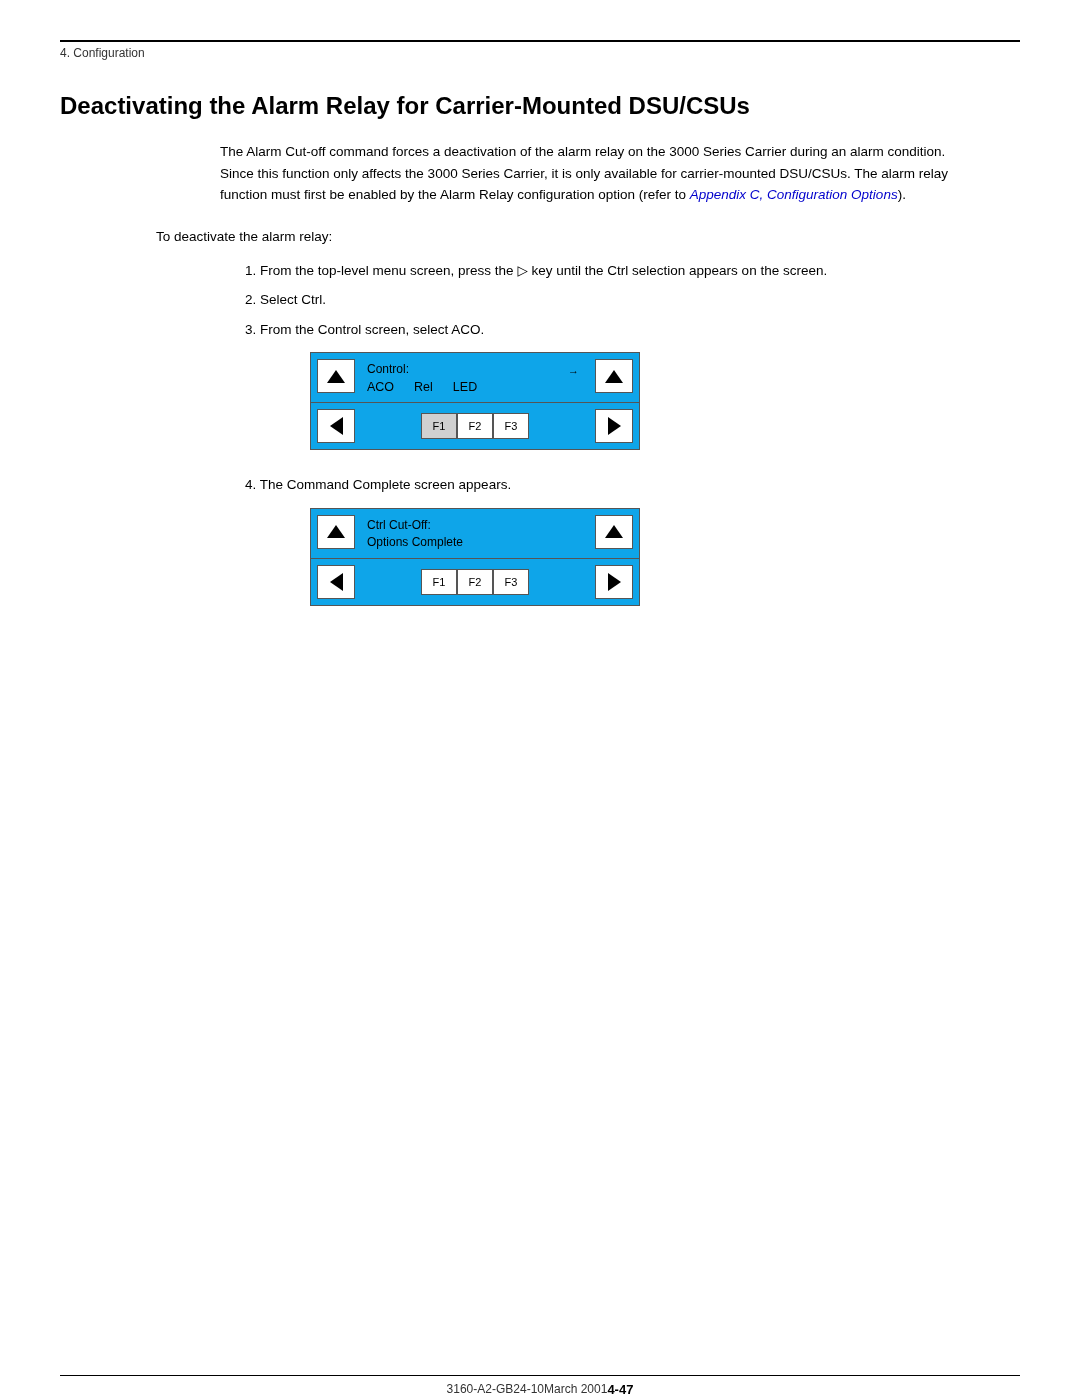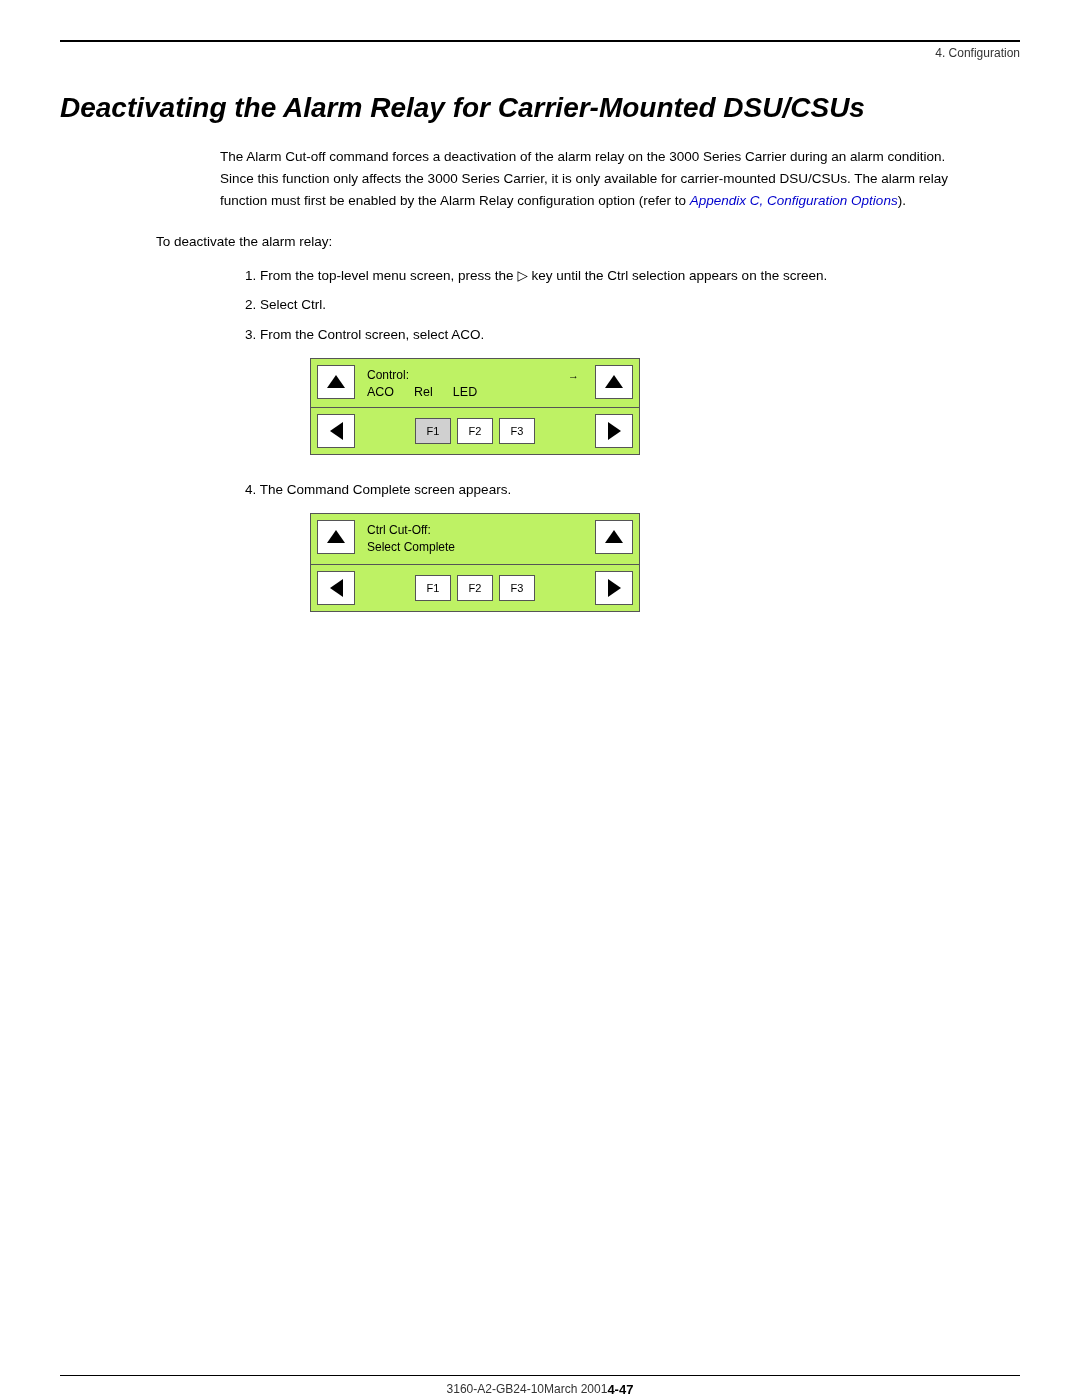--- a/index.html
+++ b/index.html
@@ -19,40 +19,38 @@
       min-height: 1397px;
       padding: 0;
       position: relative;
     }
 
     
     .header-bar {
       border-top: 2px solid #000;
       margin: 40px 60px 0 60px;
       display: flex;
-      justify-content: flex-end;
       padding-top: 4px;
     }
 
     .header-text {
       font-size: 12px;
       color: #333;
     }
 
     .content {
       padding: 0 60px;
     }
 
     .page-title {
-      font-size: 28px;
+      font-size: 24px;
       font-weight: bold;
       margin-top: 30px;
       margin-bottom: 20px;
       line-height: 1.3;
-      font-style: italic;
     }
 
     .intro-text {
       font-size: 13.5px;
       line-height: 1.6;
       margin-left: 160px;
       margin-right: 60px;
       margin-bottom: 20px;
     }
 
@@ -109,21 +107,21 @@
     
     .screen-diagram {
       margin-left: 250px;
       margin-bottom: 24px;
       margin-top: 10px;
     }
 
     .screen-box {
       border: 1.5px solid #555;
       display: inline-block;
-      background: #bef264;
+      background: #0ea5e9;
       padding: 0;
       width: 330px;
     }
 
     .screen-row {
       display: flex;
       align-items: stretch;
     }
 
     .screen-row-top {
@@ -192,21 +190,20 @@
       align-items: center;
       gap: 20px;
       font-size: 12.5px;
       margin-top: 2px;
     }
 
     .fkey-row {
       display: flex;
       align-items: center;
       flex: 1;
-      gap: 6px;
       justify-content: center;
     }
 
     .fkey {
       border: 1.5px solid #555;
       width: 36px;
       height: 26px;
       display: flex;
       align-items: center;
       justify-content: center;
@@ -336,21 +333,21 @@
       <div class="screen-box">
         
         <div class="screen-row screen-row-top">
 
           <div class="nav-btn">
             <div class="nav-btn-up"></div>
           </div>
 
           <div class="screen-middle">
             <span class="screen-label">Ctrl Cut-Off:</span>
-            <span class="screen-label">Select Complete</span>
+            <span class="screen-label">Options Complete</span>
           </div>
 
           <div class="nav-btn">
             <div class="nav-btn-up"></div>
           </div>
         </div>
         
         <div class="screen-row screen-row-bottom">
 
           <div class="nav-btn">

